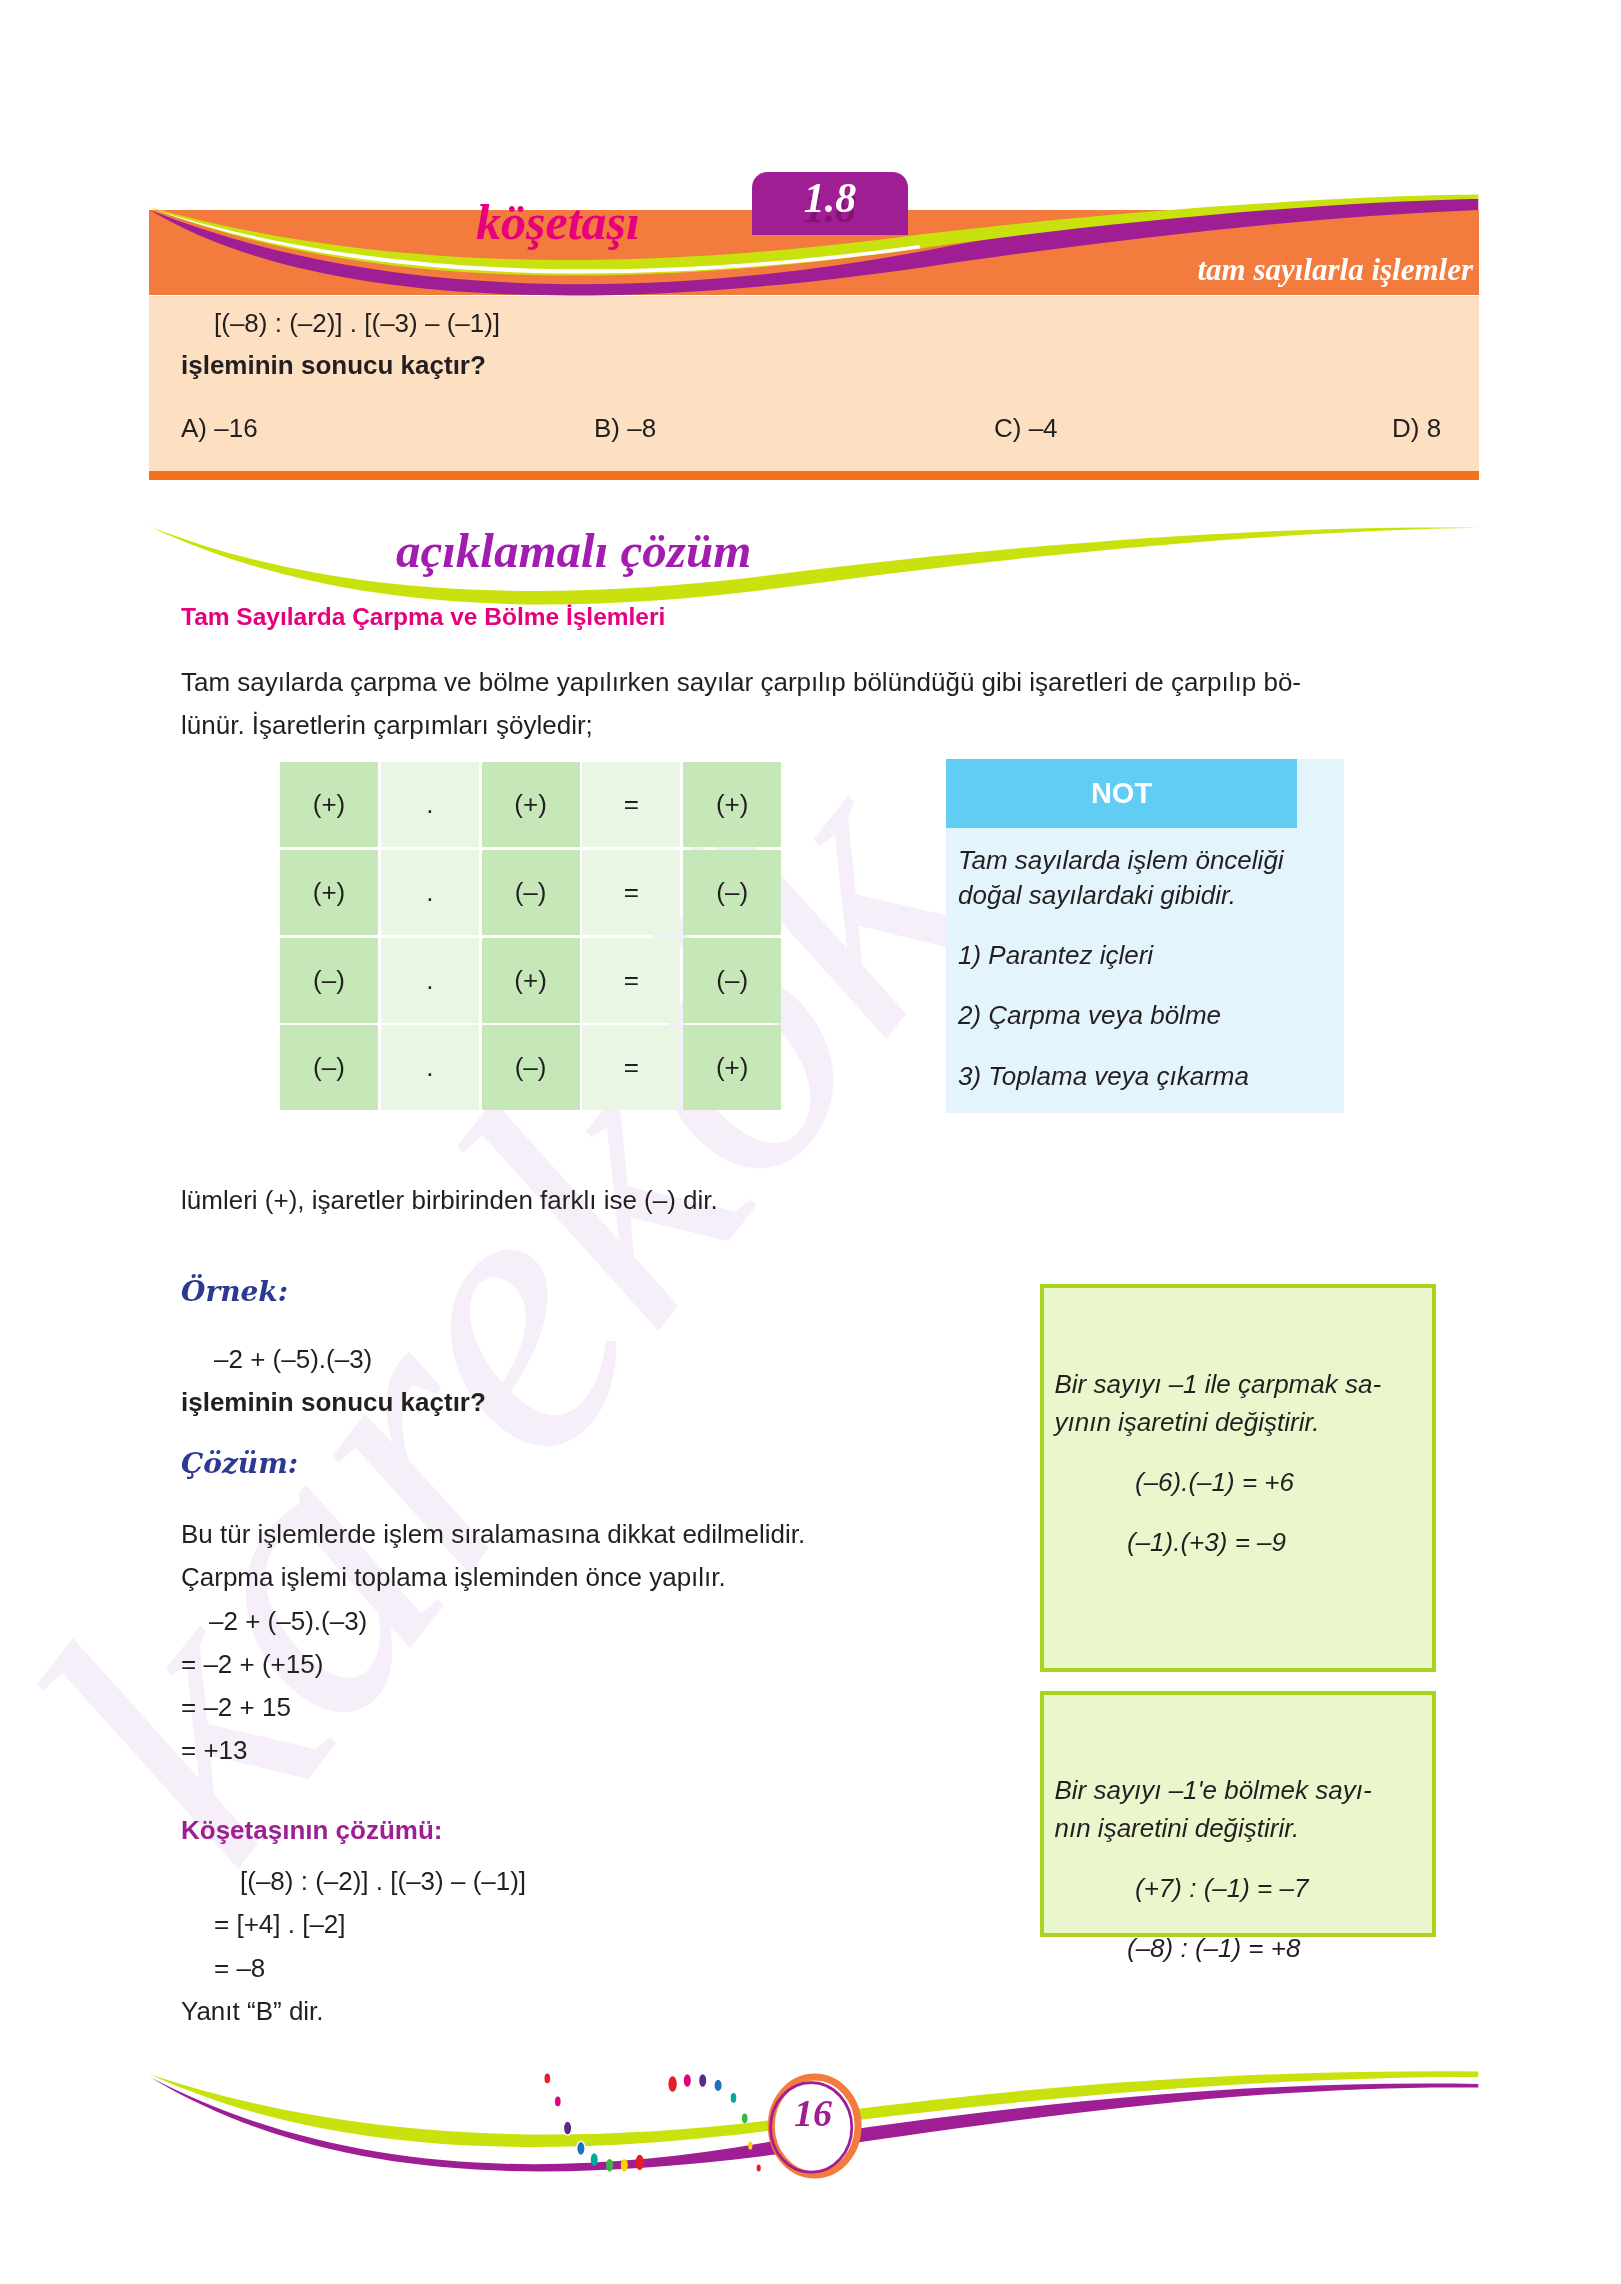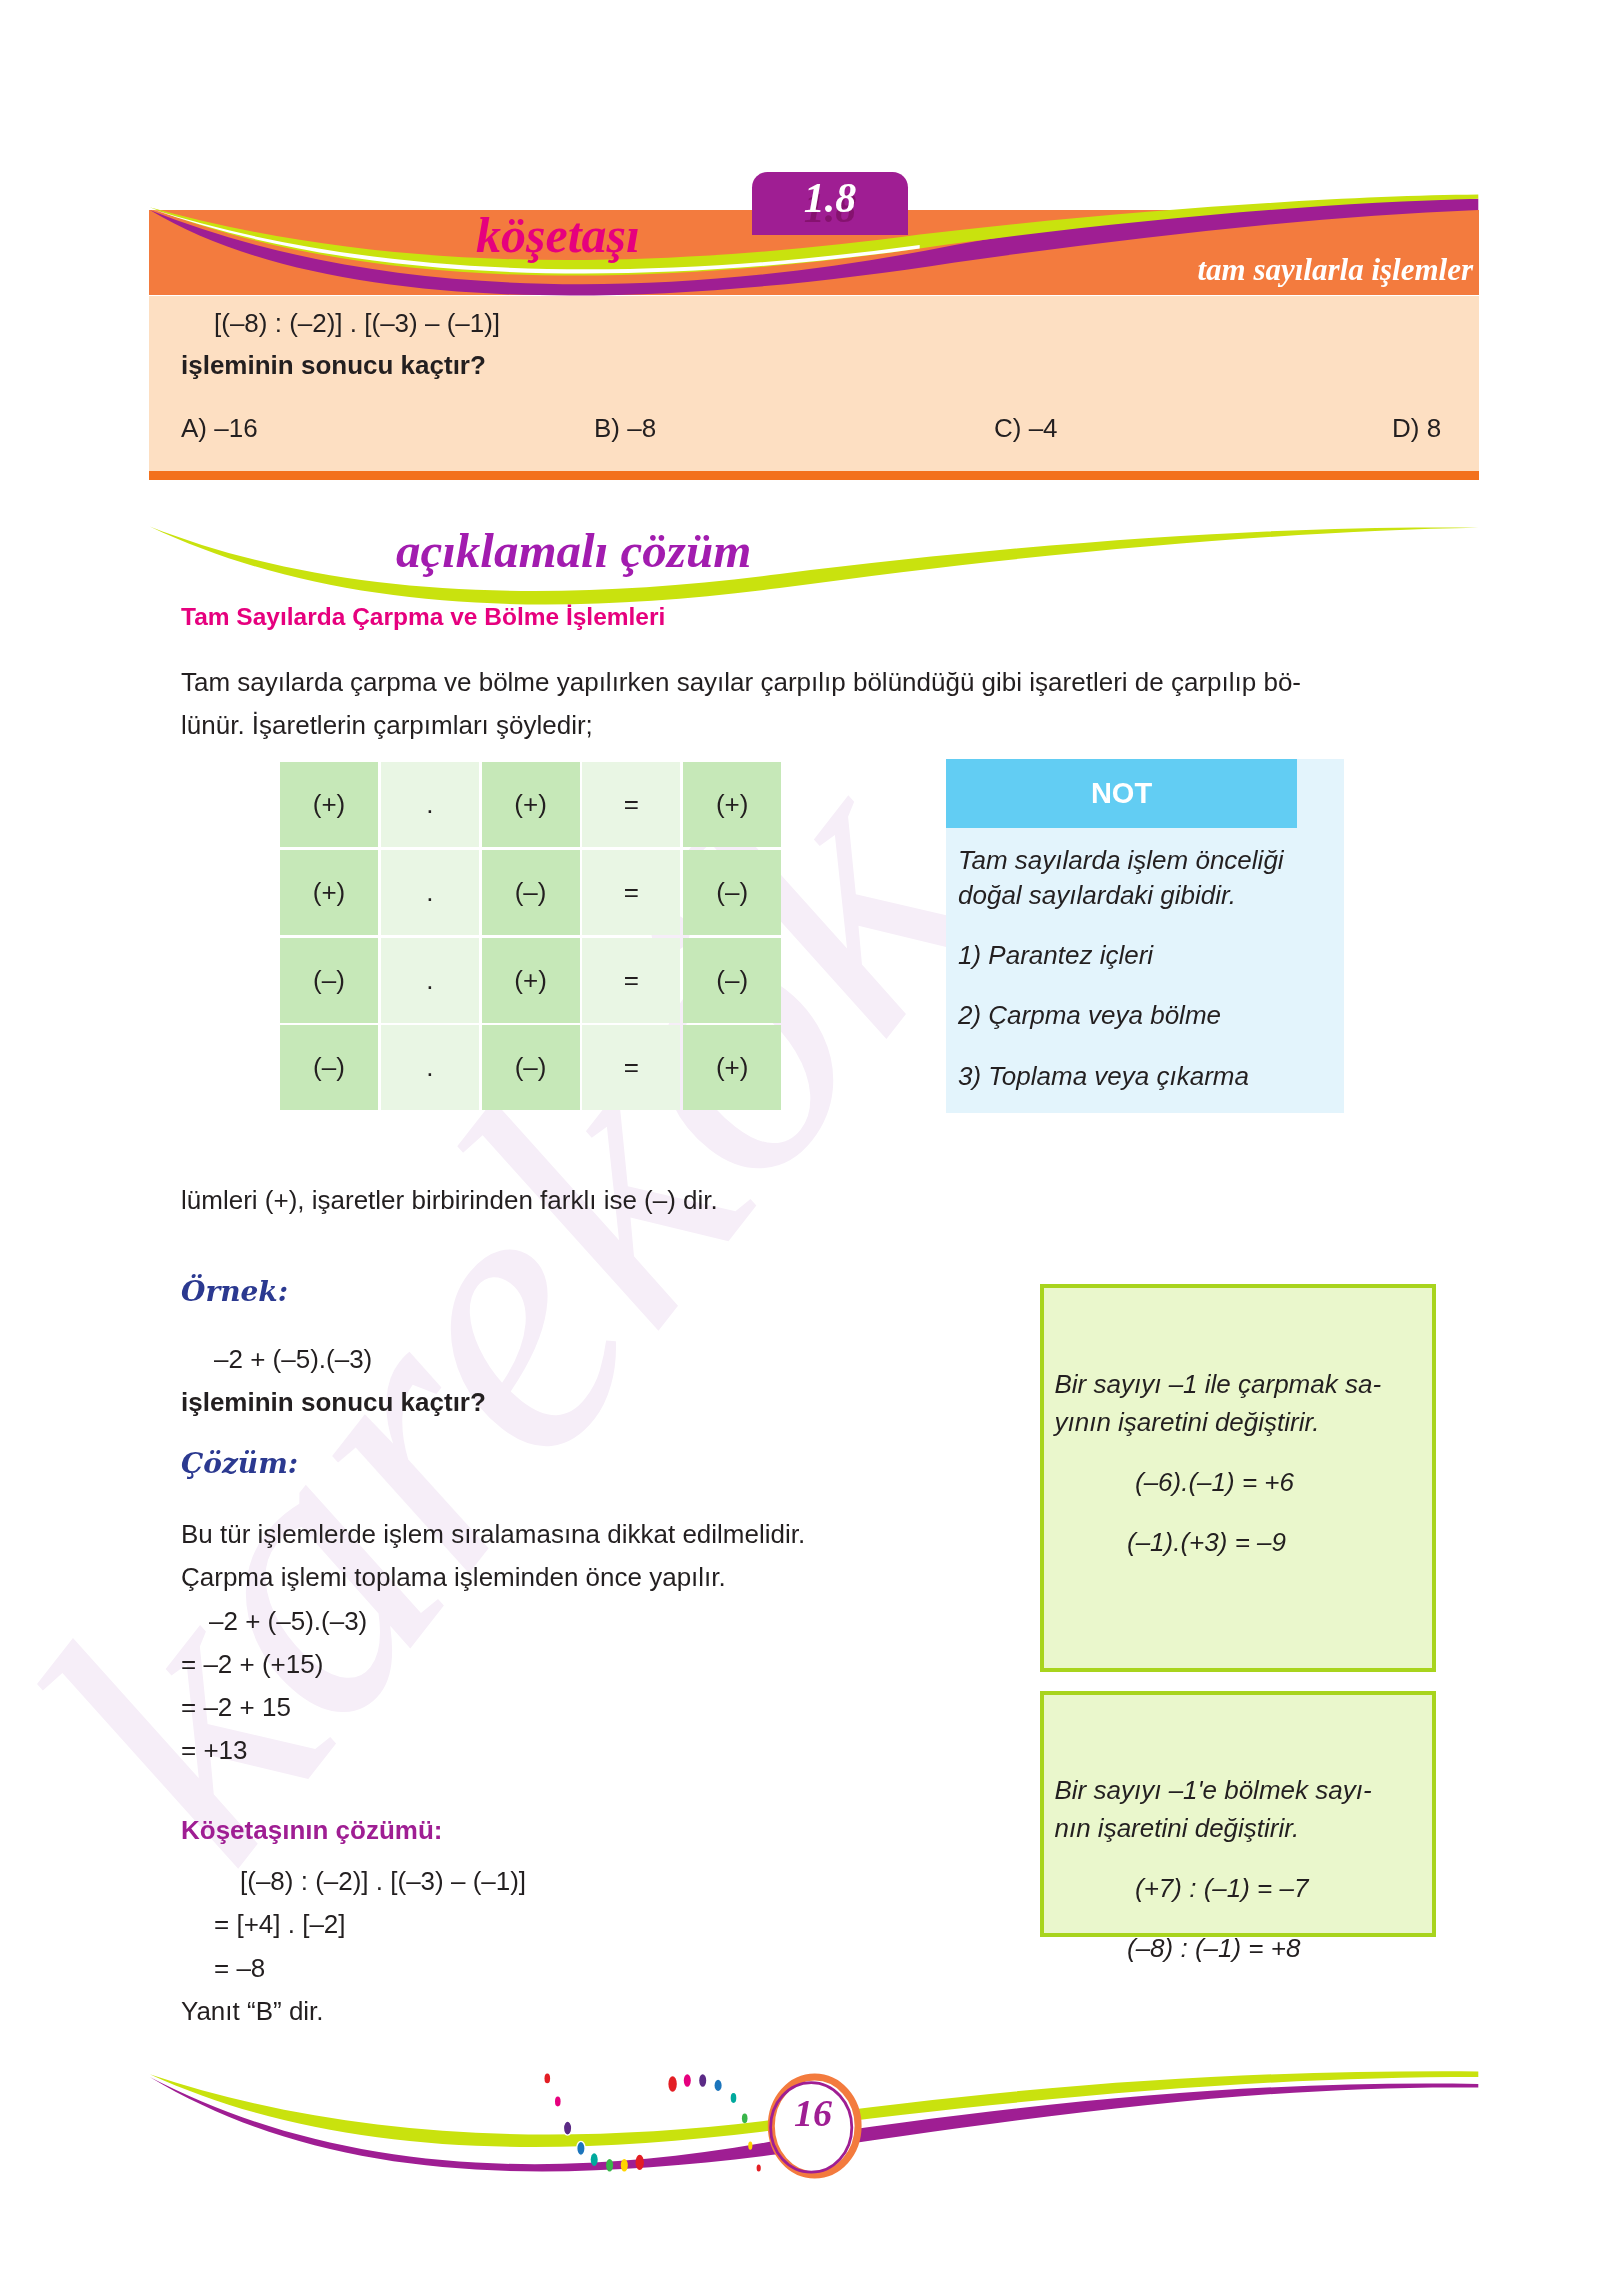--- a/index.html
+++ b/index.html
@@ -9,21 +9,21 @@
   .watermark { left:0; top:0; width:1622px; height:2284px; pointer-events:none; }
   .serif-it { font-family:"Liberation Serif", serif; font-style:italic; font-weight:bold; }
 
   
   .banner-orange { left:149px; top:210px; width:1330px; height:85px; background:#f37b3e; }
   .banner-peach { left:149px; top:296px; width:1330px; height:175px; background:#fddfc2; }
   .banner-bar { left:149px; top:471px; width:1330px; height:9px; background:#f3711d; }
   .badge { left:752px; top:172px; width:156px; height:63px; background:#9f1e93; border-radius:15.4px 15.4px 0 0; }
   .badge-shadow { left:752px; top:184px; width:156px; text-align:center; font-size:42px; color:#7d0f63; opacity:.75; }
   .badge-text { left:752px; top:174px; width:156px; text-align:center; font-size:42px; color:#ffffff; }
-  .kosetasi { left:476px; top:206px; font-size:50px; color:#e6007e; }
+  .kosetasi { left:476px; top:193px; font-size:50px; color:#e6007e; }
   .subtitle { right:149px; top:252px; font-size:31px; color:#ffffff; }
   .q-expr { left:214px; top:308px; font-size:26px; }
   .q-question { left:181px; top:350px; font-size:26px; font-weight:bold; }
   .choices { left:181px; top:413px; width:1261px; display:flex; font-size:26px; }
   .choices span { position:absolute; }
 
   
   .aciklamali { left:396px; top:522px; font-size:49px; color:#a21caf; }
   .pink-head { left:181px; top:603px; font-size:24.5px; font-weight:bold; color:#e6007e; }
   .para { left:181px; width:1268px; font-size:26px; line-height:43px; }

